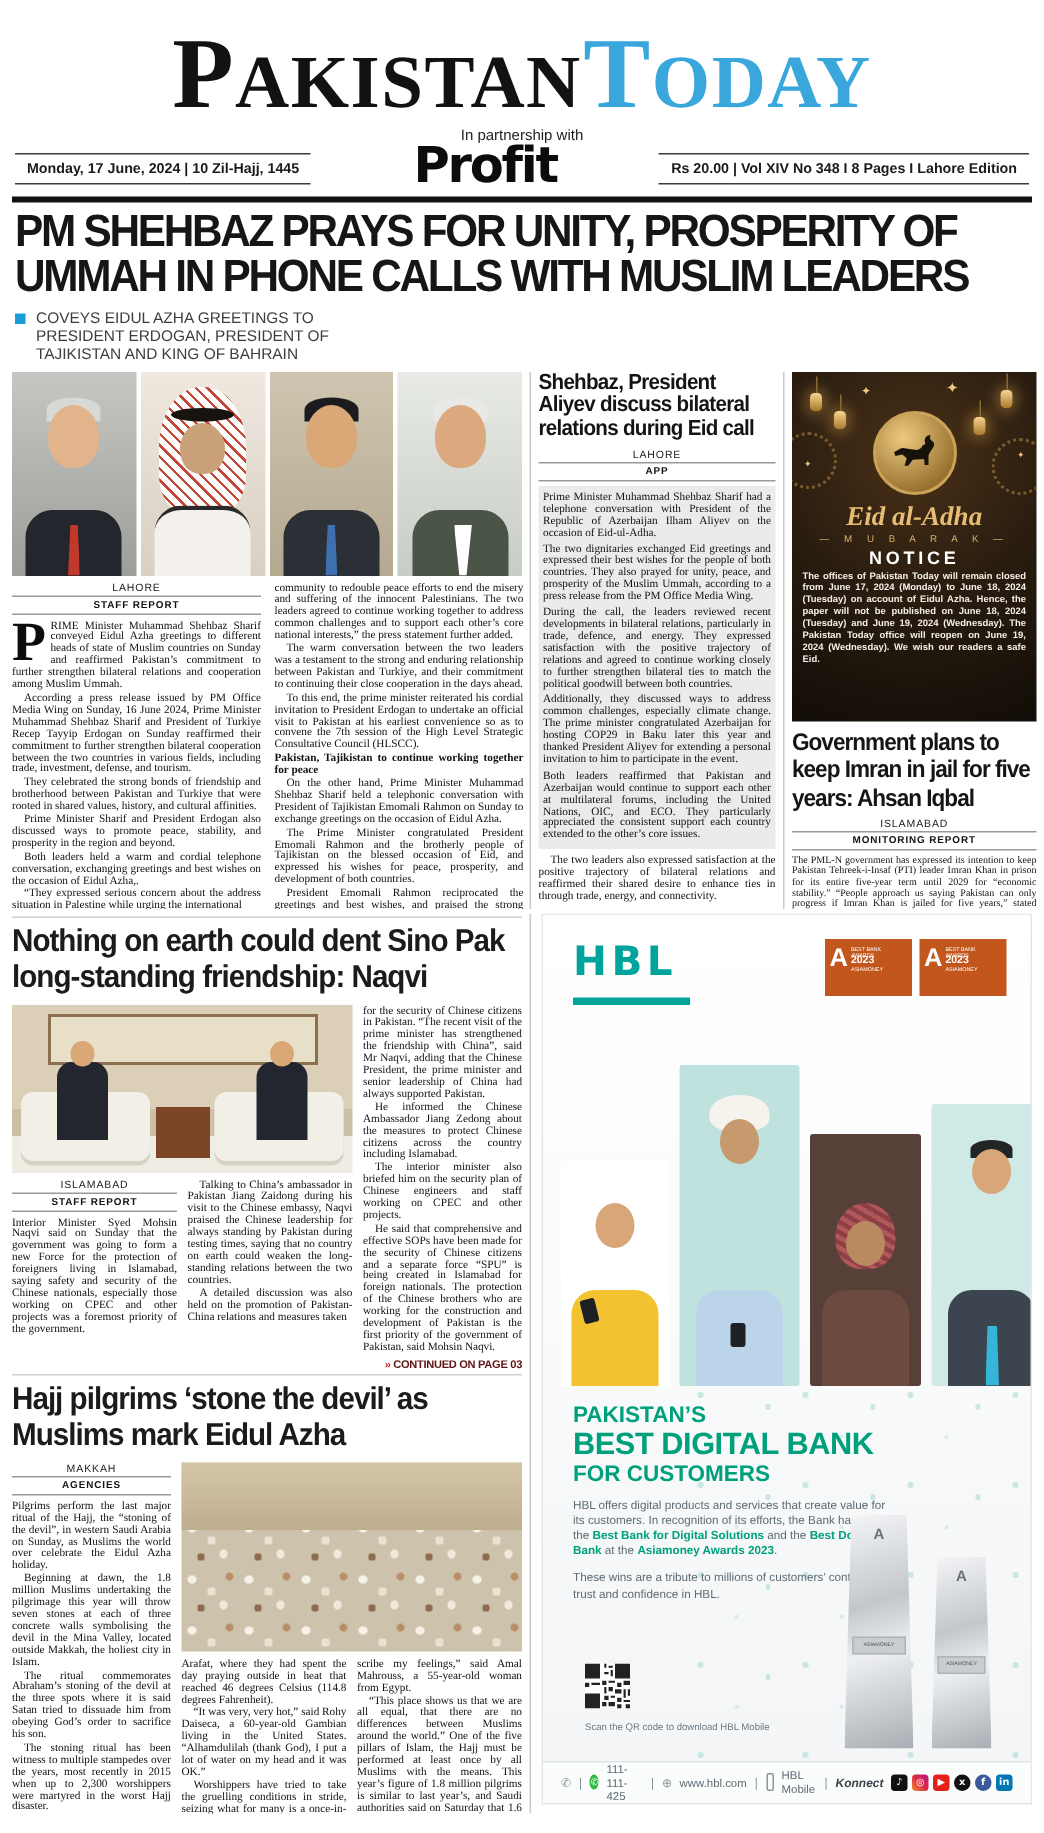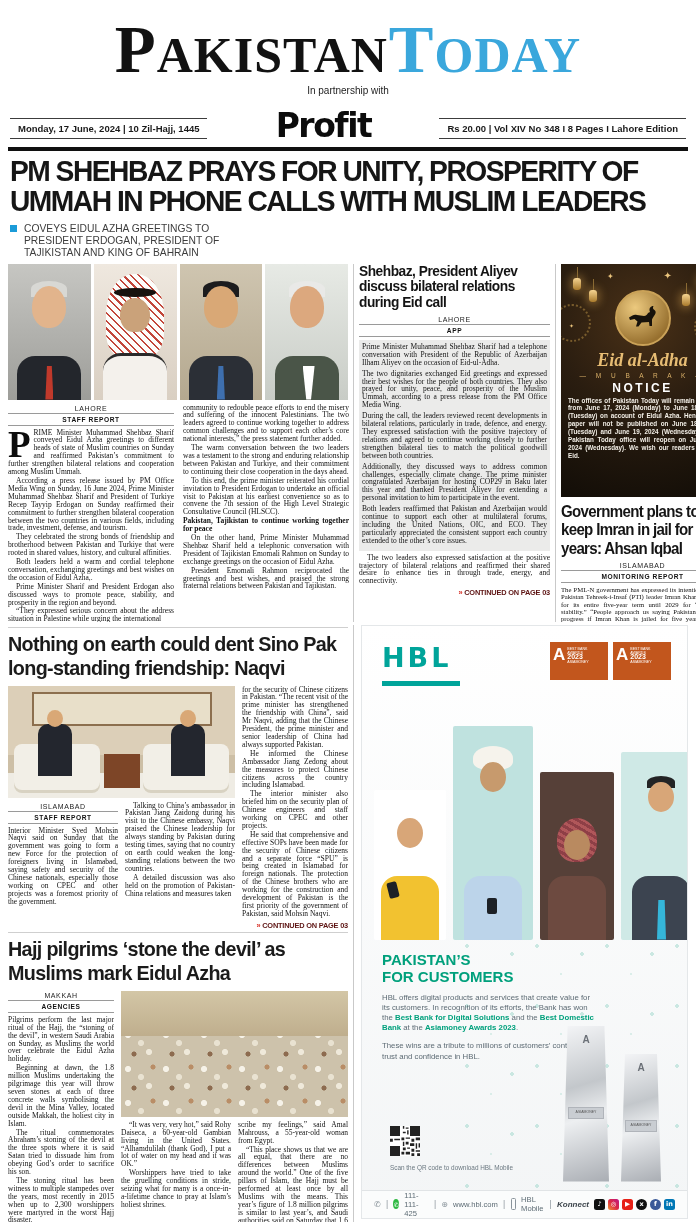--- a/index.html
+++ b/index.html
@@ -6,21 +6,21 @@
   .page{width:696px;height:1222px;margin:0 auto;background:#fff;position:relative;overflow:hidden;
         font-family:"Liberation Serif",serif;color:#111;}
   
   .masthead{padding-top:18px;text-align:center;}
   .mast-title{line-height:.95;font-weight:700;}
   .mast-word{display:inline-block;font-size:50px;letter-spacing:1px;font-family:"Liberation Serif",serif;}
   .mast-word::first-letter{font-size:67px;}
   .mast-black{color:#121212;margin-right:1px;}
   .mast-blue{color:#3aa7dc;}
   .partnership{font-family:"Liberation Sans",sans-serif;font-size:10px;color:#1d1d1d;margin-top:3px;}
-  .datebar{display:flex;align-items:center;justify-content:space-between;padding:0 10px;margin-top:16px;}
+  .datebar{display:flex;align-items:center;justify-content:space-between;padding:0 10px;margin-top:0;}
   .datecell{font-family:"Liberation Sans",sans-serif;font-weight:700;font-size:9.5px;color:#1a1a1a;
             border-top:1px solid #3c3c3c;border-bottom:1px solid #3c3c3c;padding:4px 8px;white-space:nowrap;}
   .profit{font-family:"DejaVu Sans",sans-serif;font-weight:bold;font-size:33px;letter-spacing:-1.5px;color:#0c0c0c;margin-top:-6px;}
   .thick-rule{height:4px;background:#101010;margin:2px 8px 0 8px;}
   
   .lead-head{padding:5px 10px 0 10px;}
   h1.lead{margin:0;font-family:"Liberation Sans",sans-serif;font-weight:700;font-size:30px;line-height:30px;
           letter-spacing:-1.6px;color:#161616;width:106%;transform:scaleX(.94);transform-origin:left top;}
   .bullets{display:flex;gap:18px;margin-top:7px;}
   .bullet{display:flex;width:252px;font-family:"Liberation Sans",sans-serif;font-size:10.3px;line-height:12.3px;color:#3d3d3d;}
@@ -53,21 +53,21 @@
        background:repeating-linear-gradient(45deg,#fdfdfb 0 4px,#c2463a 4px 5.5px);}
   .lp2 .fig-agal{position:absolute;left:50%;top:24px;width:42px;height:9px;margin-left:-21px;border-radius:50%;background:#17130f;}
   .lp2 .fig-torso{background:#f4f1ec;border-top:3px solid #2a2a2a;}
   .lp3{background:linear-gradient(#cfc5b0,#b4a88f);}
   .lp3 .fig-head{background:#d9a876;} .lp3 .fig-hair{background:#1c1c1e;} .lp3 .fig-torso{background:#2b2f36;} .lp3 .fig-tie{background:#3e6fae;}
   .lp4{background:linear-gradient(#e7eae5,#c8ccc6);}
   .lp4 .fig-head{background:#dca87e;} .lp4 .fig-hair{background:#e9e9e7;} .lp4 .fig-torso{background:#4a5548;} .lp4 .fig-tie{background:#fff;width:12px;clip-path:polygon(0 0,100% 0,70% 100%,30% 100%);}
   .lead-cols{display:flex;gap:9px;margin-top:4px;}
   .lead-cols .col{width:166px;flex:0 0 auto;}
   
-  .aliyev{width:191px;flex:0 0 auto;}
+  .aliyev{width:158px;flex:0 0 auto;}
   .aliyev h2{margin:0 0 4px 0;font-family:"Liberation Sans",sans-serif;font-weight:700;font-size:14.6px;line-height:15.8px;
              letter-spacing:-.5px;color:#141414;width:106%;transform:scaleX(.94);transform-origin:left top;}
   .graybox{background:#ebebea;padding:3px;}
   .graybox p.body{text-indent:0;margin-bottom:3px;}
   .aliyev .tail{margin-top:3px;}
   
   .sidebar{width:163px;flex:0 0 auto;}
   .eid-ad{height:233px;position:relative;overflow:hidden;color:#e8c27c;
           background:radial-gradient(circle at 50% 24%, #4a3117 0%, #2a1d10 46%, #120d07 100%);}
   .lant{position:absolute;width:8px;height:12px;border-radius:3px;background:linear-gradient(#f6d492,#a97a2c);
@@ -233,30 +233,31 @@
       </div>
       <div class="lead-cols">
         <div class="col">
           <div class="dateline">
             <div class="dl-city">LAHORE</div>
             <div class="dl-by">STAFF REPORT</div>
           </div>
           <p class="body ni"><span class="dropcap">P</span><span>RIME Minister Muhammad Shehbaz Sharif conveyed Eidul Azha greetings to different heads of state of Muslim countries on Sunday and reaffirmed Pakistan’s commitment to further strengthen bilateral relations and cooperation among Muslim Ummah.</span></p>
           <p class="body">According a press release issued by PM Office Media Wing on Sunday, 16 June 2024, Prime Minister Muhammad Shehbaz Sharif and President of Turkiye Recep Tayyip Erdogan on Sunday reaffirmed their commitment to further strengthen bilateral cooperation between the two countries in various fields, including trade, investment, defense, and tourism.</p>
           <p class="body">They celebrated the strong bonds of friendship and brotherhood between Pakistan and Turkiye that were rooted in shared values, history, and cultural affinities.</p>
+          <p class="body">Prime Minister Sharif and President Erdogan also discussed ways to promote peace, stability, and prosperity in the region and beyond.</p>
           <p class="body">Both leaders held a warm and cordial telephone conversation, exchanging greetings and best wishes on the occasion of Eidul Azha,.</p>
-          <p class="body">Prime Minister Sharif and President Erdogan also discussed ways to promote peace, stability, and prosperity in the region and beyond.</p>
           <p class="body">“They expressed serious concern about the address situation in Palestine while urging the international</p>
         </div>
         <div class="col">
           <p class="body ni">community to redouble peace efforts to end the misery and suffering of the innocent Palestinians. The two leaders agreed to continue working together to address common challenges and to support each other’s core national interests,” the press statement further added.</p>
           <p class="body">The warm conversation between the two leaders was a testament to the strong and enduring relationship between Pakistan and Turkiye, and their commitment to continuing their close cooperation in the days ahead.</p>
           <p class="body">To this end, the prime minister reiterated his cordial invitation to President Erdogan to undertake an official visit to Pakistan at his earliest convenience so as to convene the 7th session of the High Level Strategic Consultative Council (HLSCC).</p>
           <p class="body subhead">Pakistan, Tajikistan to continue working together for peace</p>
           <p class="body">On the other hand, Prime Minister Muhammad Shehbaz Sharif held a telephonic conversation with President of Tajikistan Emomali Rahmon on Sunday to exchange greetings on the occasion of Eidul Azha.</p>
+          <p class="body">The Prime Minister congratulated President Emomali Rahmon and the brotherly people of Tajikistan on the blessed occasion of Eid, and expressed his wishes for peace, prosperity, and development of both countries.</p>
           <p class="body">President Emomali Rahmon reciprocated the greetings and best wishes, and praised the strong fraternal relations between Pakistan and Tajikistan.</p>
         </div>
       </div>
     </div>
 
     <div class="vdiv"></div>
 
     <div class="aliyev">
       <h2>Shehbaz, President Aliyev discuss bilateral relations during Eid call</h2>
       <div class="dateline">
@@ -367,20 +368,21 @@
             <p class="body ni">Pilgrims perform the last major ritual of the Hajj, the “stoning of the devil”, in western Saudi Arabia on Sunday, as Muslims the world over celebrate the Eidul Azha holiday.</p>
             <p class="body">Beginning at dawn, the 1.8 million Muslims undertaking the pilgrimage this year will throw seven stones at each of three concrete walls symbolising the devil in the Mina Valley, located outside Makkah, the holiest city in Islam.</p>
             <p class="body">The ritual commemorates Abraham’s stoning of the devil at the three spots where it is said Satan tried to dissuade him from obeying God’s order to sacrifice his son.</p>
             <p class="body">The stoning ritual has been witness to multiple stampedes over the years, most recently in 2015 when up to 2,300 worshippers were martyred in the worst Hajj disaster.</p>
 
           </div>
           <div class="hajj-right">
             <div class="crowd-photo"></div>
             <div class="hajj-cols">
               <div class="c">
+                <p class="body ni">Arafat, where they had spent the day praying outside in heat that reached 46 degrees Celsius (114.8 degrees Fahrenheit).</p>
                 <p class="body">“It was very, very hot,” said Rohy Daiseca, a 60-year-old Gambian living in the United States. “Alhamdulilah (thank God), I put a lot of water on my head and it was OK.”</p>
                 <p class="body">Worshippers have tried to take the gruelling conditions in stride, seizing what for many is a once-in-a-lifetime chance to pray at Islam’s holiest shrines.</p>
 
               </div>
               <div class="c">
                 <p class="body ni">scribe my feelings,” said Amal Mahrouss, a 55-year-old woman from Egypt.</p>
                 <p class="body">“This place shows us that we are all equal, that there are no differences between Muslims around the world.” One of the five pillars of Islam, the Hajj must be performed at least once by all Muslims with the means. This year’s figure of 1.8 million pilgrims is similar to last year’s, and Saudi authorities said on Saturday that 1.6 million of them came from abroad.</p>
 
               </div>
             </div>
@@ -439,20 +441,21 @@
         <div class="pstrip ps4">
           <div class="p-hairm"></div>
             <div class="p-head"></div>
             <div class="p-torso"></div>
             <div class="p-tie"></div>
         </div>
       </div>
 
       <div class="hbl-title">
         <div class="hbl-t1">PAKISTAN’S</div>
+        <div class="hbl-t2">BEST DIGITAL BANK</div>
         <div class="hbl-t3">FOR CUSTOMERS</div>
       </div>
 
       <div class="hbl-para">
         <span>HBL offers digital products and services that create value for its customers. In recognition of its efforts, the Bank has won the </span><span class="hl">Best Bank for Digital Solutions</span><span> and the </span><span class="hl">Best Domestic Bank</span><span> at the </span><span class="hl">Asiamoney Awards 2023</span><span>.</span>
       </div>
       <div class="hbl-para">These wins are a tribute to millions of customers’ continued trust and confidence in HBL.</div>
 
       <div class="qr-block">
         <svg class="qr" viewBox="0 0 21 21">

